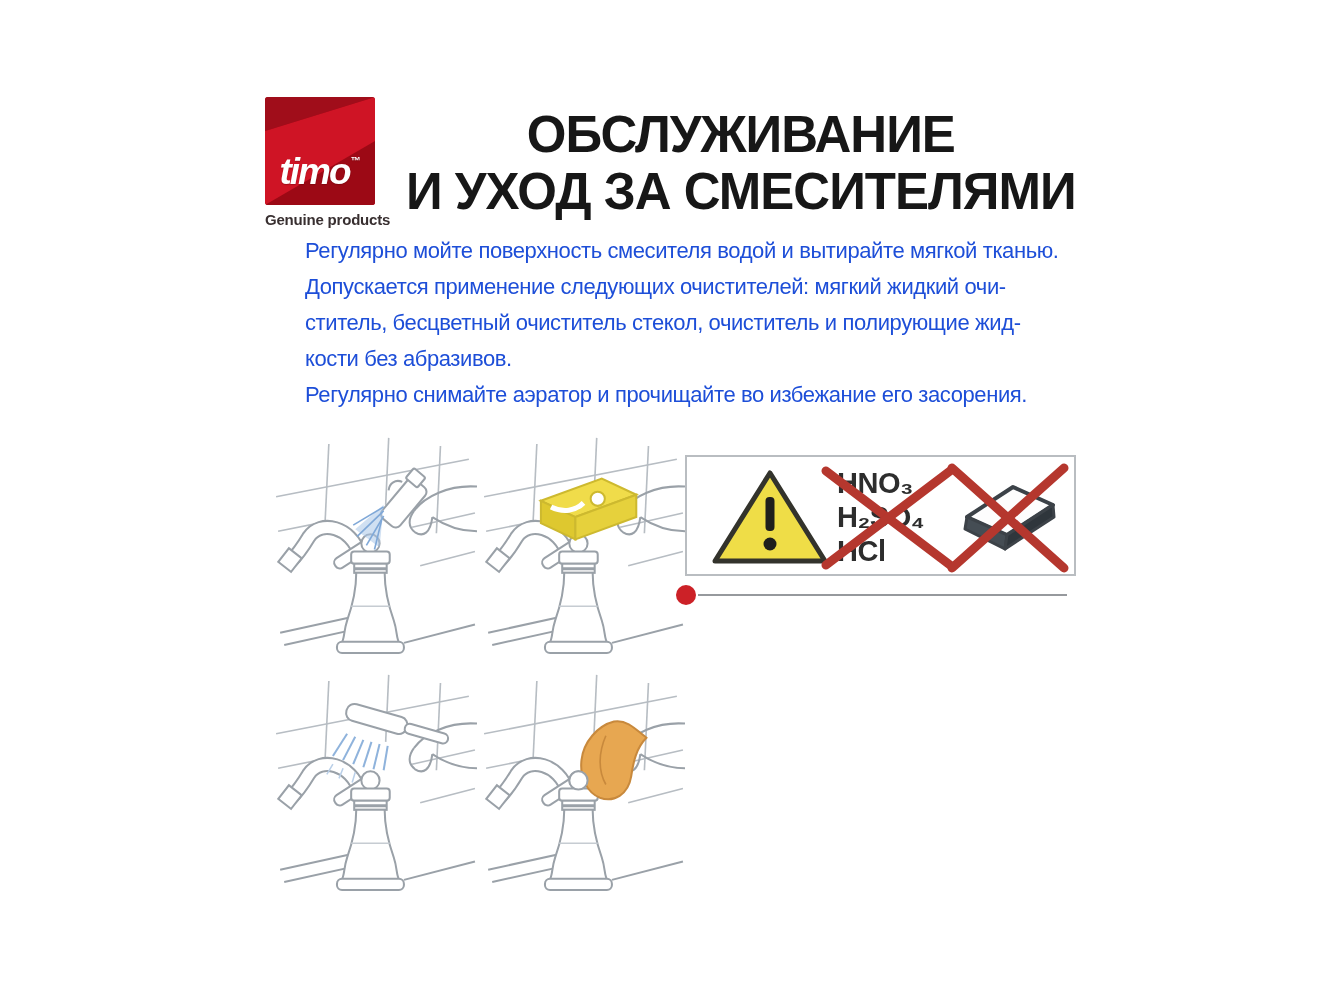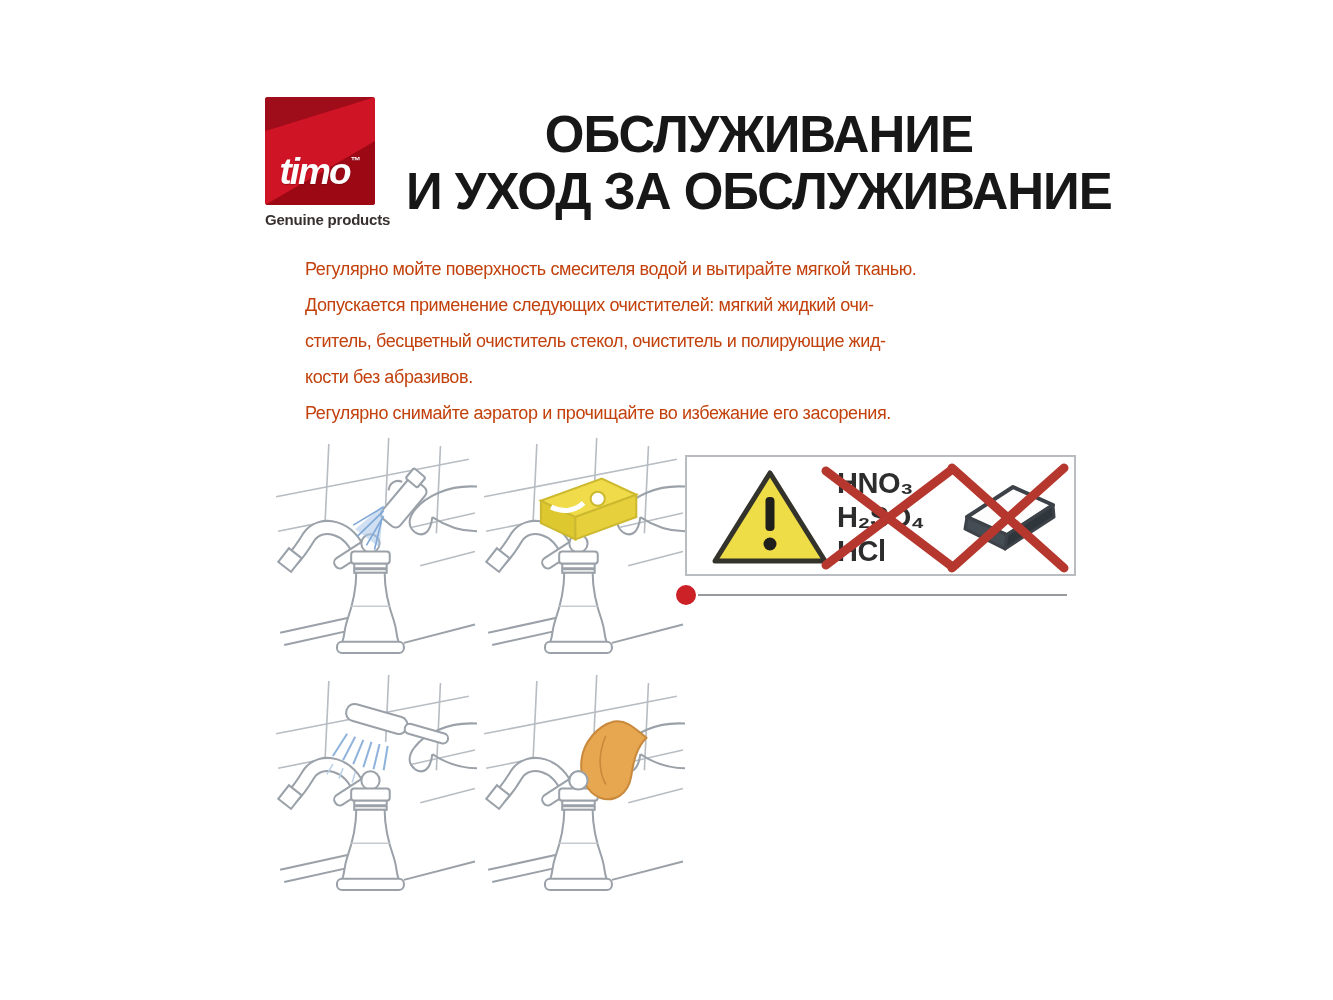--- a/index.html
+++ b/index.html
@@ -56,25 +56,25 @@
     font-weight: 800;
     font-size: 51px;
     line-height: 57px;
     letter-spacing: -1px;
     white-space: nowrap;
     text-align: center;
   }
 
   
   .intro {
-    position: absolute; left: 305px; top: 251px;
-    font-size: 18px;
+    position: absolute; left: 305px; top: 233px;
+    font-size: 22px;
     line-height: 36px;
     letter-spacing: -0.4px;
-    color: #c2410c;
+    color: #1d4ed8;
     white-space: pre;
   }
 
   
   .illustrations {
     position: absolute; left: 270px; top: 430px;
     width: 416px; height: 474px;
     display: grid;
     grid-template-columns: 208px 208px;
     grid-template-rows: 237px 237px;
@@ -186,21 +186,21 @@
         <polygon points="0,0 110,0 0,34" fill="#a00d1a"></polygon>
         <polygon points="0,108 110,44 110,108" fill="#9c0915"></polygon>
       </svg>
       <div class="logo-word"><span>timo</span><span class="tm">™</span></div>
     </div>
     <div class="logo-tagline">Genuine products</div>
   </div>
 
   <div class="title">
     <div>ОБСЛУЖИВАНИЕ</div>
-    <div>И УХОД ЗА ОБСЛУЖИВАНИЕ</div>
+    <div>И УХОД ЗА СМЕСИТЕЛЯМИ</div>
   </div>
 
   <div class="intro">Регулярно мойте поверхность смесителя водой и вытирайте мягкой тканью.
 Допускается применение следующих очистителей: мягкий жидкий очи-
 ститель, бесцветный очиститель стекол, очиститель и полирующие жид-
 кости без абразивов.
 Регулярно снимайте аэратор и прочищайте во избежание его засорения.</div>
 
   <div class="illustrations">
 

